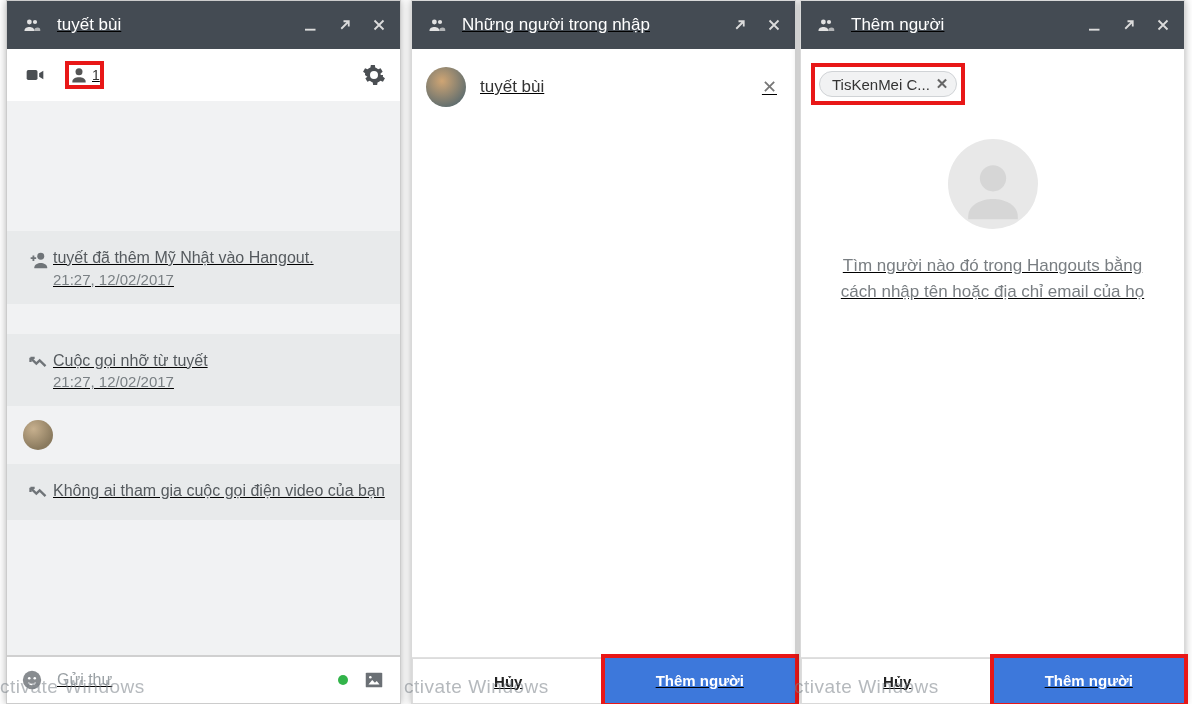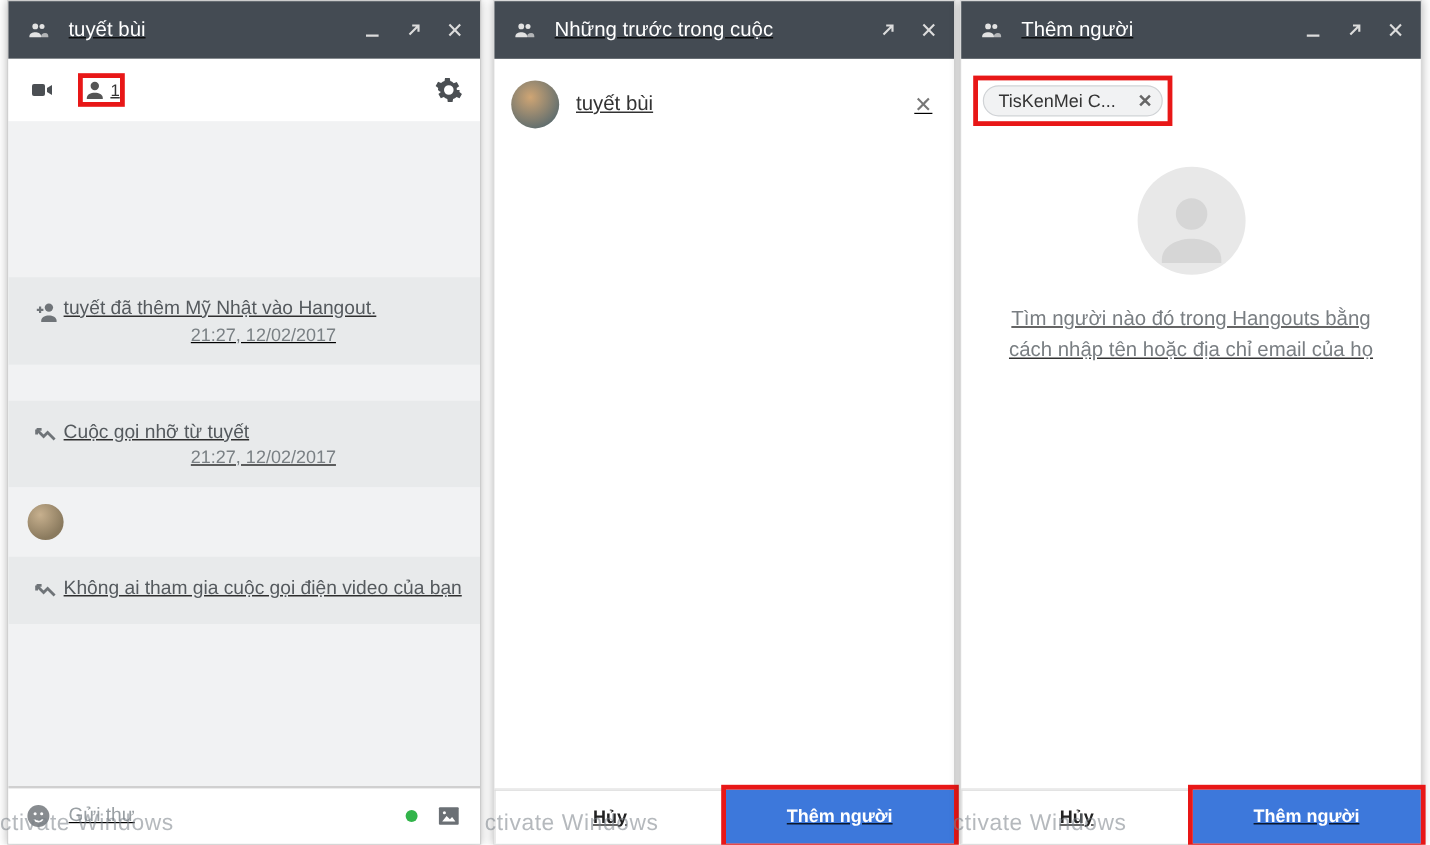--- a/index.html
+++ b/index.html
@@ -75,21 +75,21 @@
   padding: 16px 14px 16px 16px;
   display: flex;
   align-items: flex-start;
 }
 .filler { height: 130px; }
 .filler2 { height: 65px; }
 
 .msg-icon { width: 30px; display: flex; justify-content: center; padding-top: 2px; color: #6f7478; }
 .msg-text { flex: 1; }
 .msg-text .line1 { font-size: 16px; color: #555a5e; margin-bottom: 2px; line-height: 1.35; }
-.msg-text .line2 { font-size: 15px; color: #7a8084; text-align: center; }
+.msg-text .line2 { font-size: 15px; color: #7a8084; }
 
 .avatar-msg {
   width: 30px; height: 30px; border-radius: 50%;
   background: radial-gradient(circle at 35% 30%, #c7b08e, #8a7a5e 70%);
 }
 
 .composer {
   flex: 0 0 auto;
   border-top: 2px solid #d0d0d0;
   background: #fff;
@@ -161,21 +161,21 @@
 }
 .chip {
   display: inline-flex;
   align-items: center;
   background: #f1f2f3;
   border: 1px solid #d0d3d6;
   border-radius: 14px;
   padding: 3px 8px 3px 12px;
   font-size: 15px;
   color: #333;
-  gap: 18px;
+  gap: 6px;
 }
 .chip .chip-x { color: #666; font-weight: bold; cursor: pointer; }
 
 .placeholder-block {
   flex: 1;
   display: flex;
   flex-direction: column;
   align-items: center;
   padding-top: 30px;
   text-align: center;
@@ -345,21 +345,21 @@
 <div class="panel panel2">
   <div class="titlebar">
     <span class="tb-icon">
       <svg width="22" height="18" viewBox="0 0 24 24" fill="#e2e2e2">
           <circle cx="8.5" cy="8" r="3.2"></circle>
           <circle cx="16" cy="8" r="2.8"></circle>
           <path d="M2 19c0-3 3.5-4.5 6.5-4.5S15 16 15 19v1H2z"></path>
           <path d="M15 19c0-2.1 1.8-3.6 4.5-3.6S23 16.8 23 19v1h-8z" opacity=".7"></path>
         </svg>
     </span>
-    <span class="tb-title">Những trước trong cuộc</span>
+    <span class="tb-title">Những người trong nhập</span>
     <div class="tb-actions">
       <span>
           <svg width="18" height="18" viewBox="0 0 24 24" fill="none" stroke="#dcdcdc" stroke-width="2.4">
             <path d="M7 17L17 7M10 7h7v7"></path>
           </svg>
         </span>
       <span>
           <svg width="18" height="18" viewBox="0 0 24 24" stroke="#dcdcdc" stroke-width="2.4">
             <path d="M6 6l12 12M18 6L6 18"></path>
           </svg>

